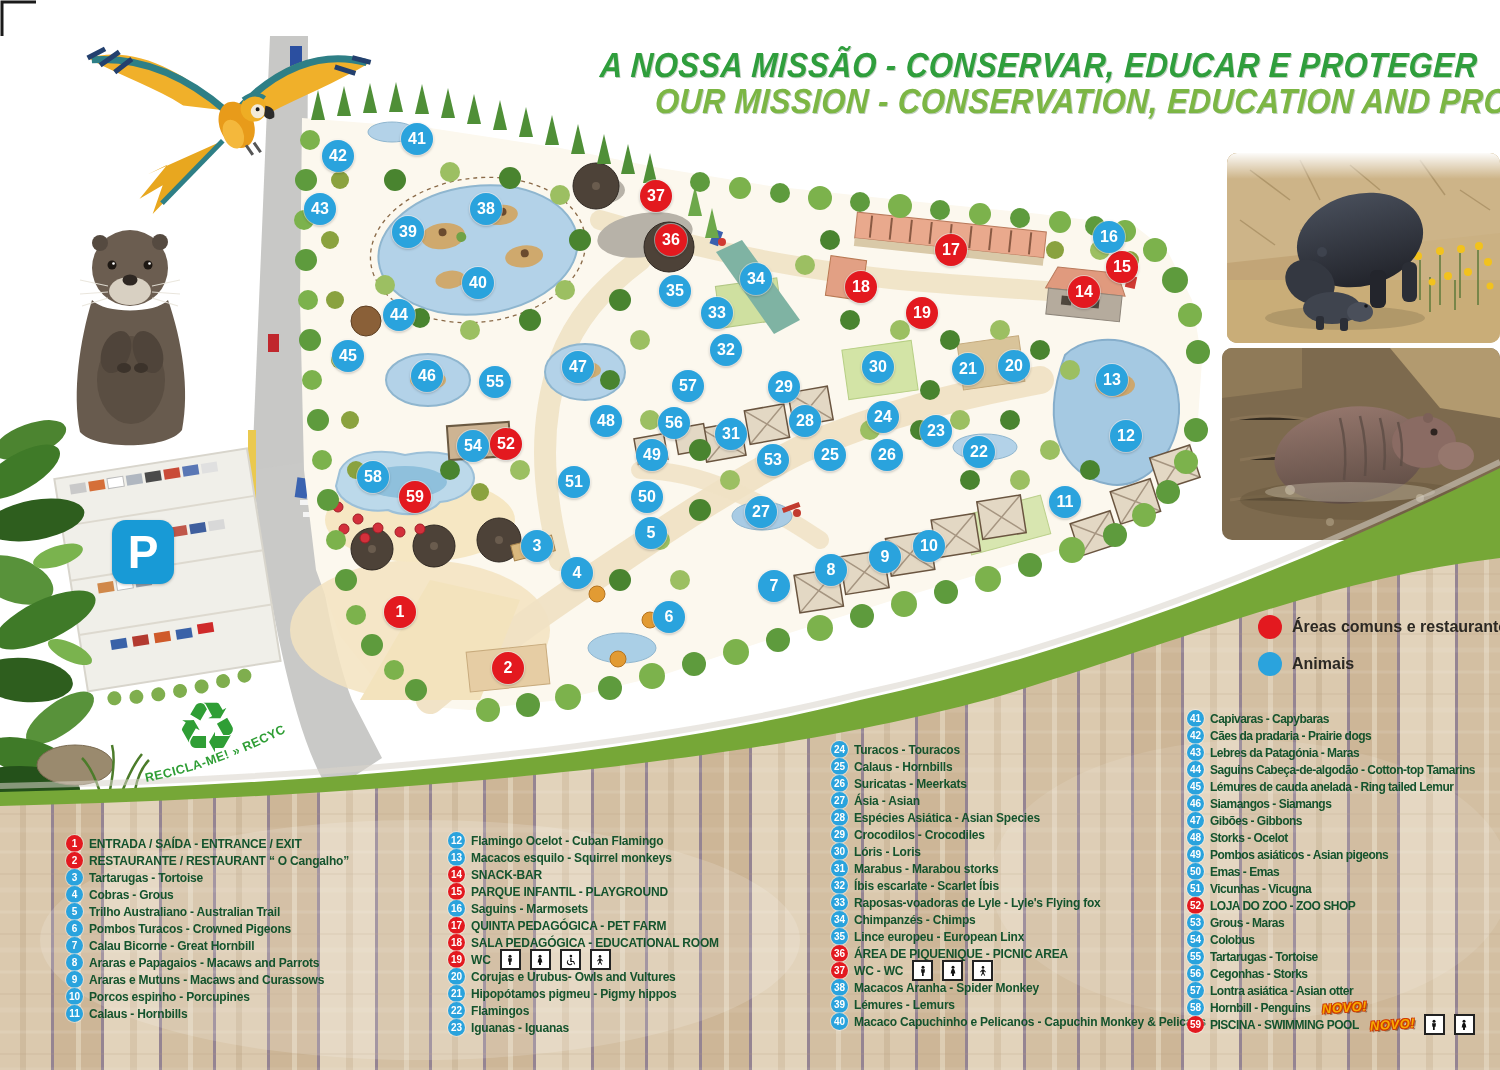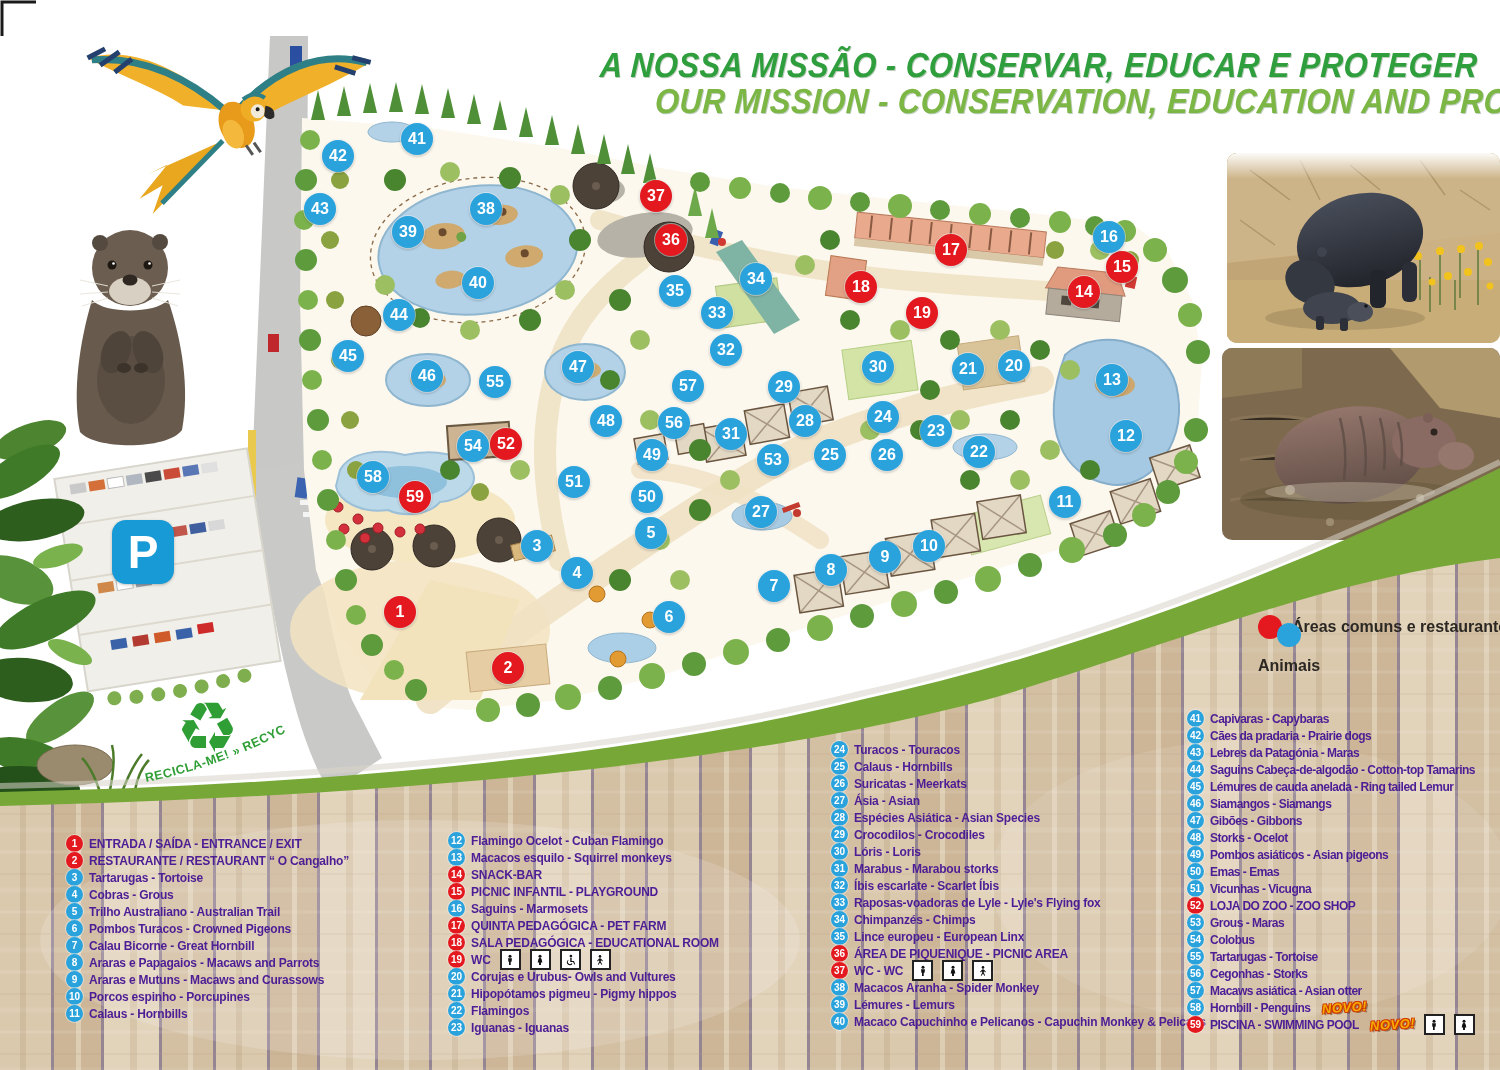--- a/index.html
+++ b/index.html
@@ -23,35 +23,35 @@
   .m-red{background:#e3191f;}
 
   
   #p-sign{position:absolute;left:112px;top:520px;width:62px;height:64px;background:#189ad6;
     border-radius:14px;color:#fff;font-size:46px;font-weight:bold;display:flex;
     align-items:center;justify-content:center;box-shadow:0 1px 3px rgba(0,0,0,.25);}
 
   
   .keyrow{position:absolute;display:flex;align-items:center;gap:10px;}
   #key-common{left:1258px;top:615px;}
-  #key-animals{left:1258px;top:623px;flex-direction:column;}
+  #key-animals{left:1258px;top:652px;}
   .keydot{width:24px;height:24px;border-radius:50%;flex:0 0 auto;}
   .keylabel{font-size:16px;font-weight:bold;color:#2b2823;white-space:nowrap;}
 
   
   .legend-col{position:absolute;}
   #legend-col-1{left:66px;top:835px;}
   #legend-col-2{left:448px;top:832px;}
   #legend-col-3{left:831px;top:741px;}
   #legend-col-4{left:1187px;top:710px;}
   .lrow{display:flex;align-items:center;height:17px;gap:6px;white-space:nowrap;}
   .lnum{width:17px;height:17px;border-radius:50%;color:#fff;font-size:10px;font-weight:bold;
     display:flex;align-items:center;justify-content:center;flex:0 0 auto;
     box-shadow:0 0 0 1px rgba(255,255,255,.4);line-height:1;}
-  .ltext{font-size:12px;font-weight:bold;color:#4c1d95;letter-spacing:-.2px;}
+  .ltext{font-size:12px;font-weight:bold;color:#14532d;letter-spacing:-.2px;}
   #legend-col-4 .ltext{letter-spacing:-.5px;}
   .wcicon{width:17px;height:17px;background:#fff;border:2px solid #222;margin-left:3px;
     display:inline-flex;align-items:center;justify-content:center;flex:0 0 auto;}
   .wcicon svg{width:12px;height:12px;display:block;}
   .novo{margin-left:5px;font-size:13px;font-weight:bold;font-style:italic;color:#f7ab00;
     transform:rotate(-4deg);letter-spacing:.5px;
     text-shadow:-1px -1px 0 #cf3a00,1px -1px 0 #cf3a00,-1px 1px 0 #cf3a00,1px 1px 0 #cf3a00,2px 2px 0 rgba(70,30,0,.45);}
 
   
   #recycle{position:absolute;left:118px;top:660px;width:210px;height:135px;}
@@ -715,21 +715,21 @@
       <div class="lrow">
         <span class="lnum m-blue">13</span>
         <span class="ltext">Macacos esquilo - Squirrel monkeys</span>
       </div>
       <div class="lrow">
         <span class="lnum m-red">14</span>
         <span class="ltext">SNACK-BAR</span>
       </div>
       <div class="lrow">
         <span class="lnum m-red">15</span>
-        <span class="ltext">PICNIC INFANTIL - PLAYGROUND</span>
+        <span class="ltext">PARQUE INFANTIL - PLAYGROUND</span>
       </div>
       <div class="lrow">
         <span class="lnum m-blue">16</span>
         <span class="ltext">Saguins - Marmosets</span>
       </div>
       <div class="lrow">
         <span class="lnum m-red">17</span>
         <span class="ltext">QUINTA PEDAGÓGICA - PET FARM</span>
       </div>
       <div class="lrow">
@@ -930,21 +930,21 @@
       <div class="lrow">
         <span class="lnum m-blue">55</span>
         <span class="ltext">Tartarugas - Tortoise</span>
       </div>
       <div class="lrow">
         <span class="lnum m-blue">56</span>
         <span class="ltext">Cegonhas - Storks</span>
       </div>
       <div class="lrow">
         <span class="lnum m-blue">57</span>
-        <span class="ltext">Macaws asiática - Asian otter</span>
+        <span class="ltext">Lontra asiática - Asian otter</span>
       </div>
       <div class="lrow">
         <span class="lnum m-blue">58</span>
         <span class="ltext">Hornbill - Penguins</span>
         <span class="novo">NOVO!</span>
       </div>
       <div class="lrow">
         <span class="lnum m-red">59</span>
         <span class="ltext">PISCINA - SWIMMING POOL</span>
         <span class="novo">NOVO!</span>

